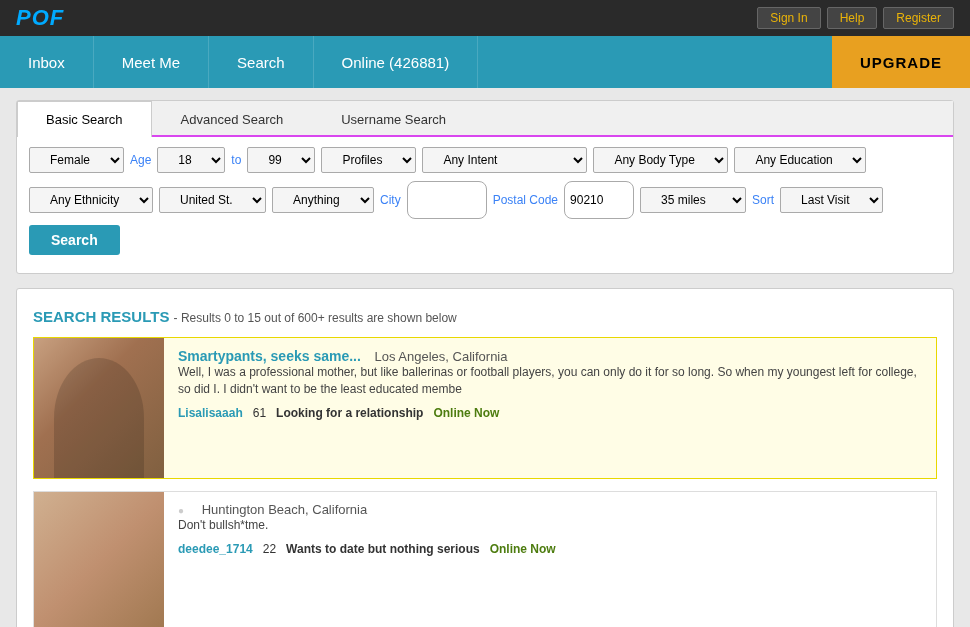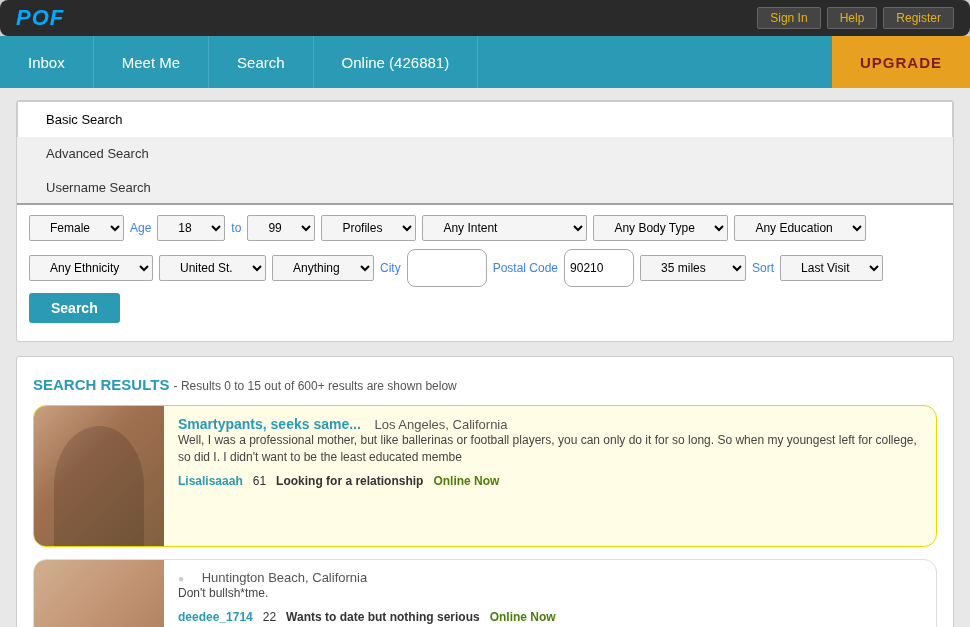--- a/index.html
+++ b/index.html
@@ -6,21 +6,20 @@
     body { font-family: Arial, sans-serif; font-size: 13px; background: #d0d0d0; }
 
     
     #top-bar {
       background: #2a2a2a;
       display: flex;
       align-items: center;
       justify-content: space-between;
       padding: 0 16px;
       height: 36px;
-      border-radius: 8px;
     }
     #logo {
       color: #00aaff;
       font-size: 22px;
       font-weight: bold;
       font-style: italic;
       letter-spacing: 1px;
     }
     #top-links {
       display: flex;
@@ -49,21 +48,21 @@
       justify-content: center;
       padding: 0 28px;
       cursor: pointer;
       font-size: 15px;
       font-weight: normal;
       text-decoration: none;
       border-right: 1px solid rgba(255,255,255,0.15);
     }
     .nav-item.upgrade {
       background: #e8a020;
-      color: #7f1d1d;
+      color: #000000;
       font-weight: bold;
       letter-spacing: 1px;
       border-right: none;
       margin-left: auto;
     }
 
     
     #main {
       background: #e8e8e8;
       min-height: 580px;
@@ -74,23 +73,22 @@
     #search-panel {
       background: #fff;
       border: 1px solid #ccc;
       border-radius: 3px;
       margin-bottom: 14px;
     }
 
     
     #search-tabs {
       display: flex;
-      border-bottom: 2px solid #a3a3a3;
+      border-bottom: 2px solid #d946ef;
       background: #f0f0f0;
-      flex-direction: column;
     }
     .search-tab {
       padding: 10px 28px;
       cursor: pointer;
       font-size: 13px;
       color: #333;
       border: 1px solid transparent;
       border-bottom: none;
       margin-bottom: -2px;
     }
@@ -162,21 +160,21 @@
     }
     #results-header span.results-sub {
       color: #555;
       font-size: 12px;
       font-weight: normal;
     }
 
     
     .result-card {
       border: 1px solid #ddd;
-      border-radius: 13px;
+      border-radius: 0;
       margin-bottom: 12px;
       display: flex;
       gap: 0;
       overflow: hidden;
     }
     .result-card.highlighted {
       background: #fffde6;
       border-color: #e8d800;
     }
     .result-card.normal {

